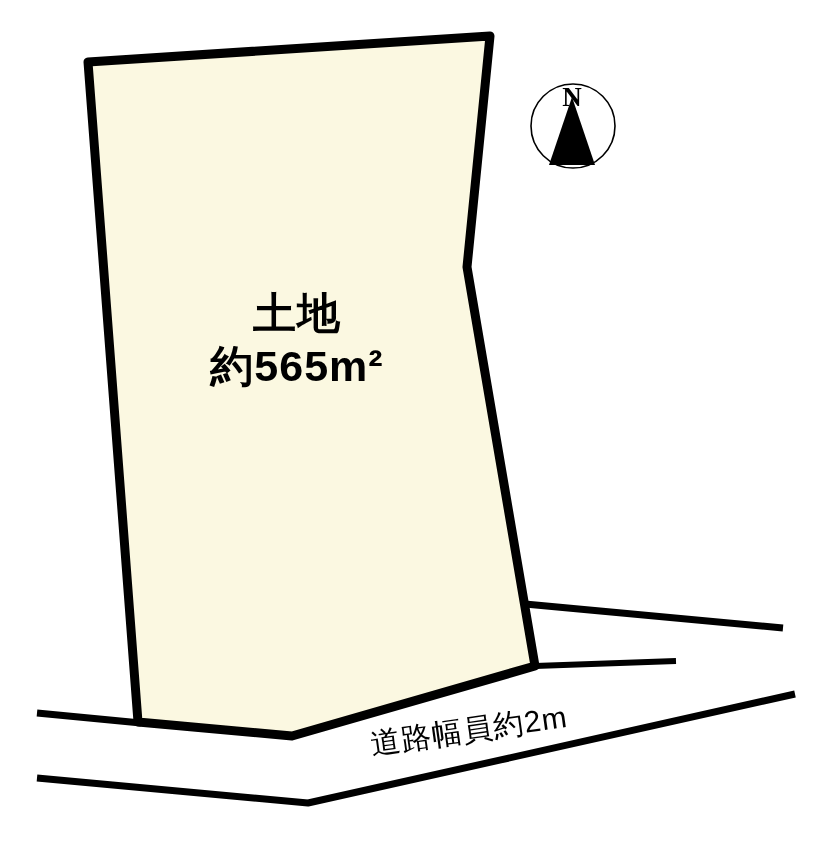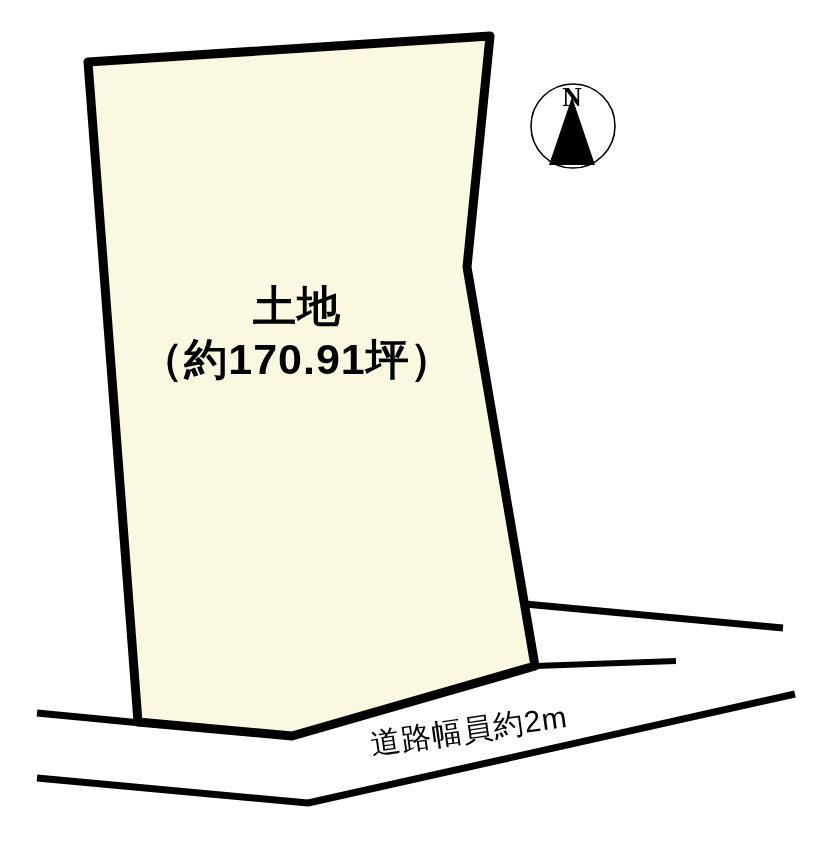--- a/index.html
+++ b/index.html
@@ -19,21 +19,21 @@
     position: absolute;
     left: 0;
     top: 0;
     width: 833px;
     height: 847px;
     display: block;
   }
   .parcel-label {
     position: absolute;
     left: 297px;
-    top: 280px;
+    top: 287px;
     transform: translateX(-50%);
     text-align: center;
     font-size: 43px;
     font-weight: bold;
     line-height: 53px;
     color: #000000;
     white-space: nowrap;
     letter-spacing: 1px;
   }
   .road-label {
@@ -69,18 +69,18 @@
 
     <g>
       <circle cx="573" cy="126" r="42" fill="#ffffff" stroke="#000000" stroke-width="1.6"></circle>
       <polygon points="572,97 549,165 595,165" fill="#000000"></polygon>
       <text x="572" y="106" text-anchor="middle" class="compass-n" fill="#000000">N</text>
     </g>
   </svg>
 
   <div class="parcel-label">
     <div>土地</div>
-    <div>（約170.91坪）</div>
+    <div>約565m²</div>
   </div>
 
   <div class="road-label">道路幅員約2m</div>
 
 </div>
 
 </body></html>

